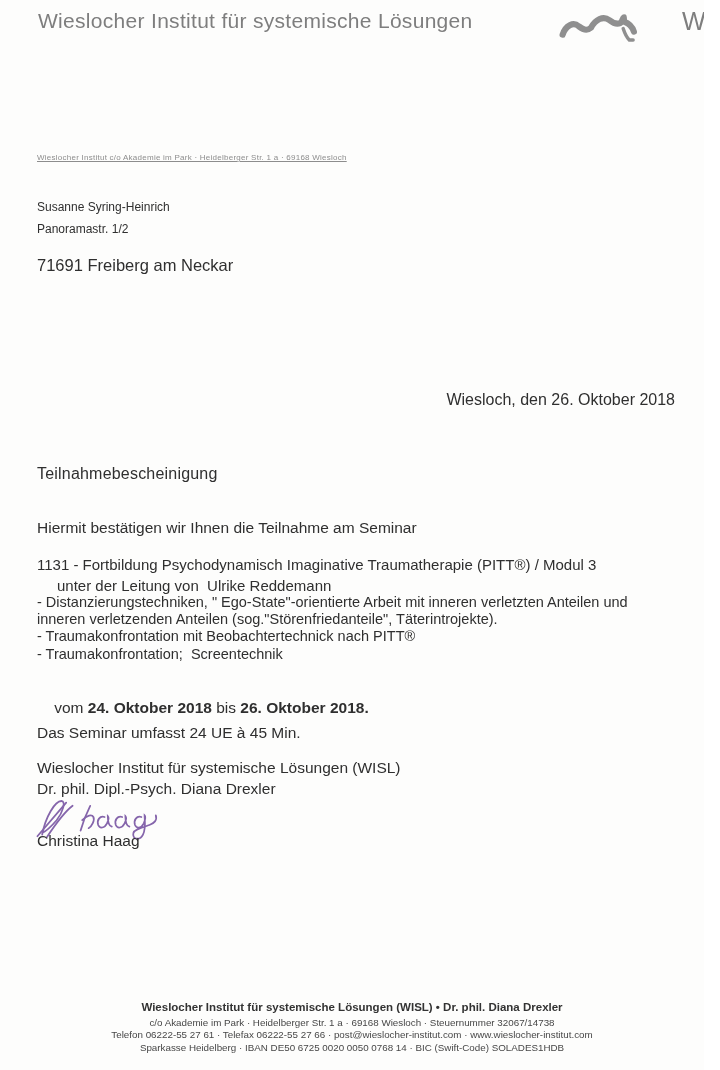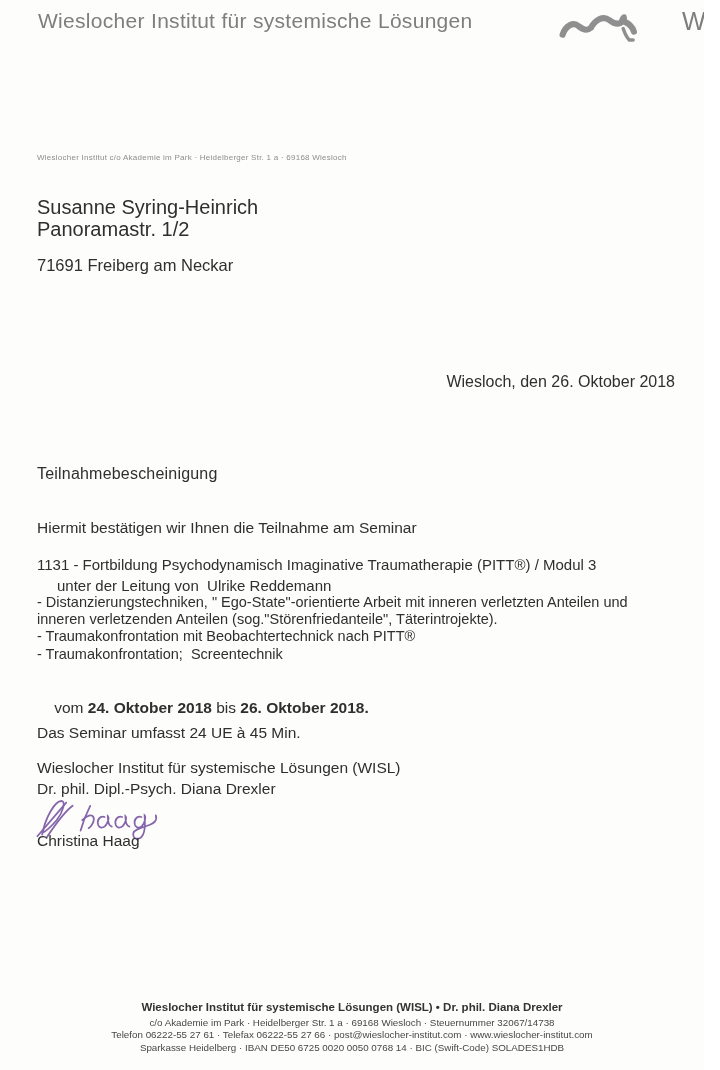--- a/index.html
+++ b/index.html
@@ -31,28 +31,29 @@
   .logo-acronym {
     position: absolute; left: 651px; top: 7px;
     font-size: 25px; color: var(--header-gray); letter-spacing: 0.5px; margin-left: 31px;
   }
 
   
   .sender-line {
     position: absolute; left: 37px; top: 153px;
     font-size: 8px; letter-spacing: 0.25px;
     color: #8d8d8d;
+    text-decoration: underline;
   }
 
   
-  .recipient { position: absolute; left: 37px; top: 196px; font-size: 20px; line-height: 22px; }
+  .recipient { position: absolute; left: 37px; top: 196px; font-size: 12px; line-height: 22px; }
   .recipient-city { position: absolute; left: 37px; top: 256px; font-size: 16.5px; }
 
   
-  .date-line { position: absolute; right: 29px; top: 373px; font-size: 16px; }
+  .date-line { position: absolute; right: 29px; top: 391px; font-size: 16px; }
 
   
   .doc-title { position: absolute; left: 37px; top: 465px; font-size: 16px; font-weight: normal; letter-spacing: 0.2px; }
   .intro-line { position: absolute; left: 37px; top: 519px; font-size: 15.5px; }
   .seminar-title { position: absolute; left: 37px; top: 556px; width: 668px; font-size: 15px; font-weight: normal; }
   .leader-line { position: absolute; left: 37px; top: 577px; font-size: 15px; margin-left: 20px; }
   .topics { position: absolute; left: 37px; top: 594px; width: 660px; font-size: 14.5px; line-height: 17.2px; }
   .period-line { position: absolute; left: 37px; top: 681px; font-size: 15.5px; }
   .period-line b { font-weight: bold; }
   .scope-line { position: absolute; left: 37px; top: 724px; font-size: 15.5px; }

